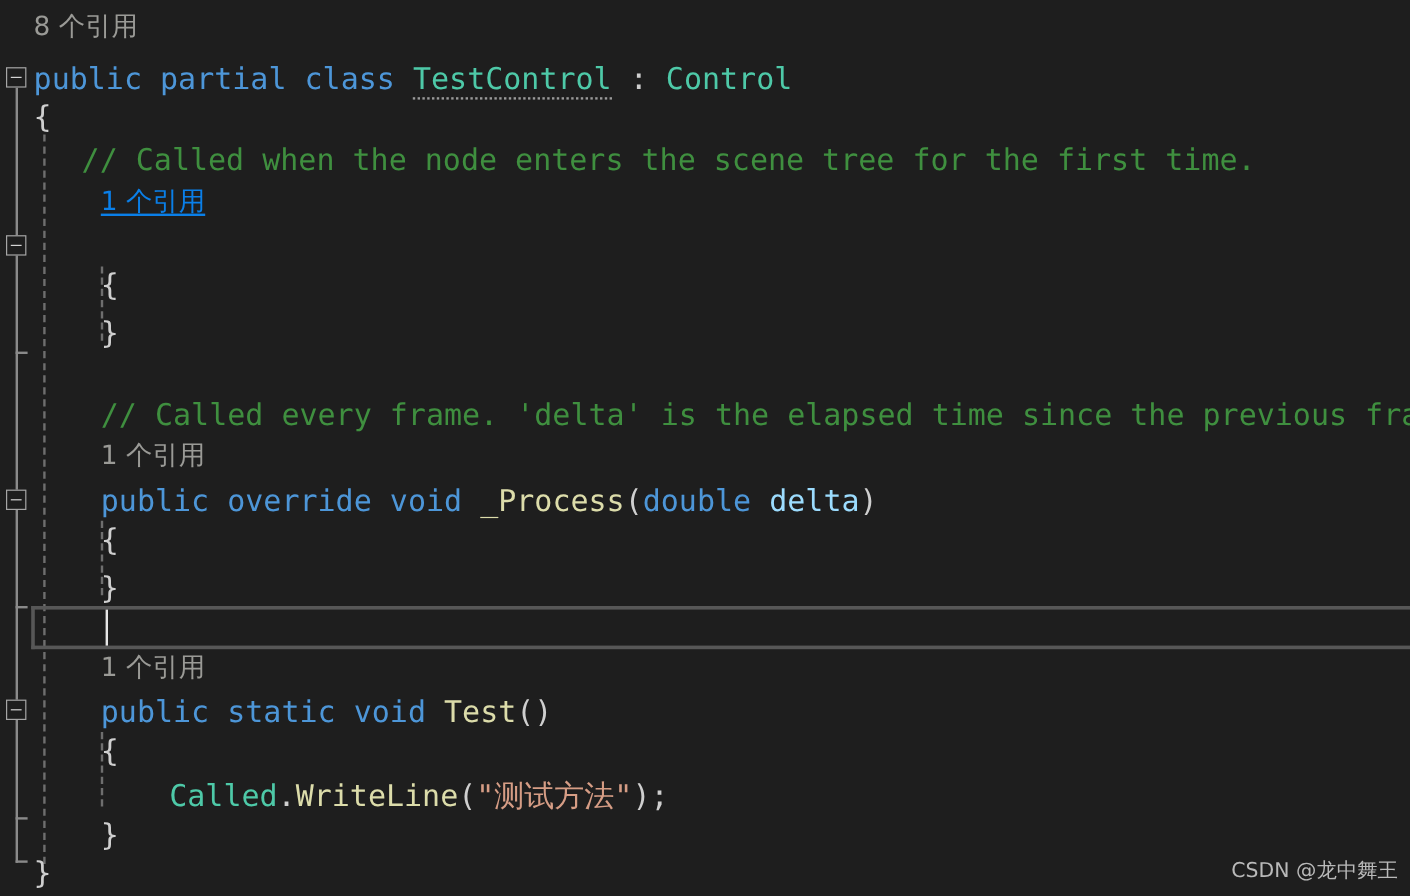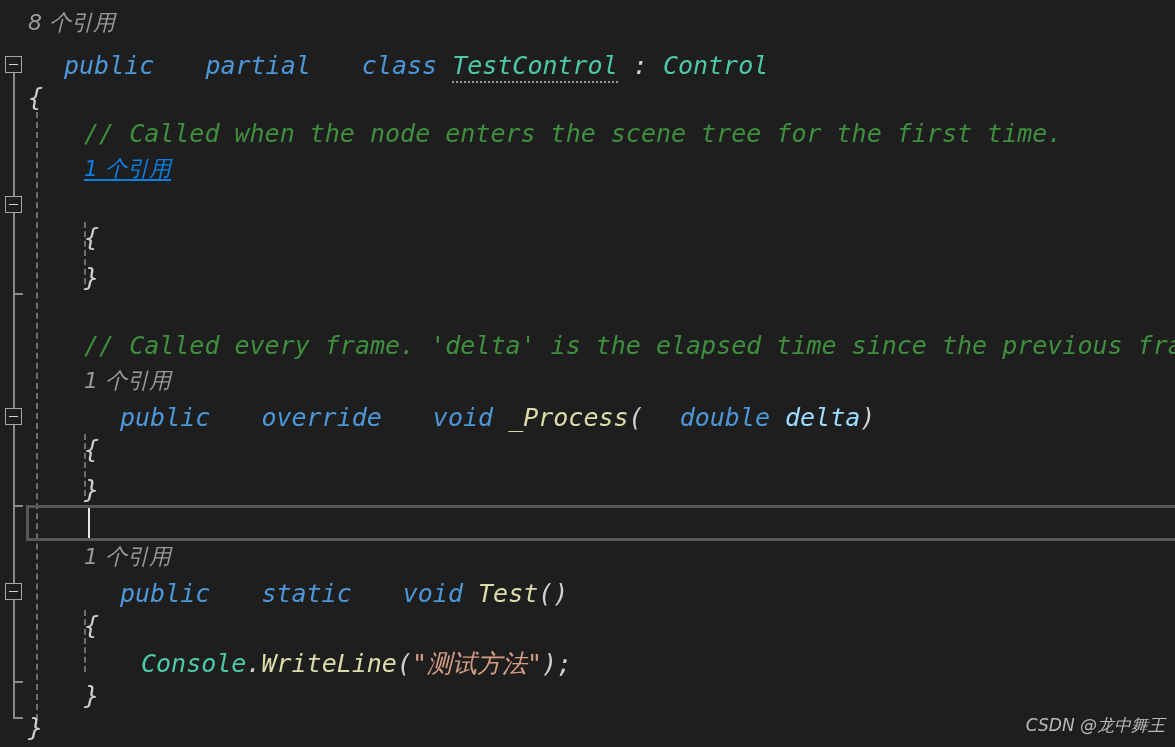--- a/index.html
+++ b/index.html
@@ -14,21 +14,20 @@
     font-family: "DejaVu Sans Mono", "Liberation Mono", monospace;
   }
 
   
   #editor {
     position: relative;
     width: 1175px;
     height: 745px;
     background: #1e1e1e;
     overflow: hidden;
-    font-style: italic;
   }
 
   
   #fold-margin {
     position: absolute;
     left: 0;
     top: 0;
     width: 26px;
     height: 747px;
   }
@@ -84,21 +83,21 @@
   }
 
   
   .indent-guide {
     position: absolute;
     width: 0;
     border-left: 2px dashed #6e6e6e;
   }
 
   
-  .tk-keyword   { color: #4d96d8; margin-left: 36px; }
+  .tk-keyword   { color: #4d96d8; }
   .tk-type      { color: #4ec9a8; }
   .tk-method    { color: #dcdcaa; }
   .tk-param     { color: #9cdcfe; text-align: center; }
   .tk-comment   { color: #3f8f3f; }
   .tk-string    { color: #d69d85; }
   .tk-punct     { color: #cfcfcf; }
   .tk-plain     { color: #d4d4d4; }
 
   .dotted-hint {
     border-bottom: 2px dotted #9a9a9a;
@@ -182,21 +181,21 @@
   <div class="indent-guide" style="left:84px; top:610px; height:62px;"></div>
 
   <div id="code-surface">
 
     <div class="codelens inactive" style="left:28px; top:6px;">8 个引用</div>
 
     <div class="code-line" style="top:46px; left:28px;"><span class="tk-keyword">public</span><span class="tk-plain"> </span><span class="tk-keyword">partial</span><span class="tk-plain"> </span><span class="tk-keyword">class</span><span class="tk-plain"> </span><span class="tk-type dotted-hint">TestControl</span><span class="tk-plain"> </span><span class="tk-punct">:</span><span class="tk-plain"> </span><span class="tk-type">Control</span></div>
 
     <div class="code-line" style="top:78px; left:28px;"><span class="tk-punct">{</span></div>
 
-    <div class="code-line tk-comment" style="top:114px; left:84px;"><span>// Called when the node enters the scene tree for the first time.</span></div>
+    <div class="code-line tk-comment" style="top:114px; left:68px;"><span>// Called when the node enters the scene tree for the first time.</span></div>
 
     <div class="codelens active" style="left:84px; top:152px;">1 个引用</div>
 
 
     <div class="code-line" style="top:218px; left:84px;"><span class="tk-punct">{</span></div>
     <div class="code-line" style="top:258px; left:84px;"><span class="tk-punct">}</span></div>
 
     <div class="code-line tk-comment" style="top:326px; left:84px;"><span>// Called every frame. 'delta' is the elapsed time since the previous frame.</span></div>
 
     <div class="codelens inactive" style="left:84px; top:364px;">1 个引用</div>
@@ -205,21 +204,21 @@
 
     <div class="code-line" style="top:430px; left:84px;"><span class="tk-punct">{</span></div>
     <div class="code-line" style="top:470px; left:84px;"><span class="tk-punct">}</span></div>
 
     <div class="codelens inactive" style="left:84px; top:540px;">1 个引用</div>
 
     <div class="code-line" style="top:574px; left:84px;"><span class="tk-keyword">public</span><span class="tk-plain"> </span><span class="tk-keyword">static</span><span class="tk-plain"> </span><span class="tk-keyword">void</span><span class="tk-plain"> </span><span class="tk-method">Test</span><span class="tk-punct">()</span></div>
 
     <div class="code-line" style="top:606px; left:84px;"><span class="tk-punct">{</span></div>
 
-    <div class="code-line" style="top:644px; left:141px;"><span class="tk-type">Console</span><span class="tk-punct">.</span><span class="tk-method">WriteLine</span><span class="tk-punct">(</span><span class="tk-string">"测试方法"</span><span class="tk-punct">);</span></div>
+    <div class="code-line" style="top:644px; left:141px;"><span class="tk-type">Called</span><span class="tk-punct">.</span><span class="tk-method">WriteLine</span><span class="tk-punct">(</span><span class="tk-string">"测试方法"</span><span class="tk-punct">);</span></div>
 
     <div class="code-line" style="top:676px; left:84px;"><span class="tk-punct">}</span></div>
 
     <div class="code-line" style="top:708px; left:28px;"><span class="tk-punct">}</span></div>
 
   </div>
 
   <div id="current-line" style="left:90px; top:505px; width:1085px; height:36px;"></div>
   <div id="current-line-left" style="left:26px; top:505px; width:64px; height:36px;"></div>
   <div id="caret" style="left:88px; top:508px; height:30px;"></div>

